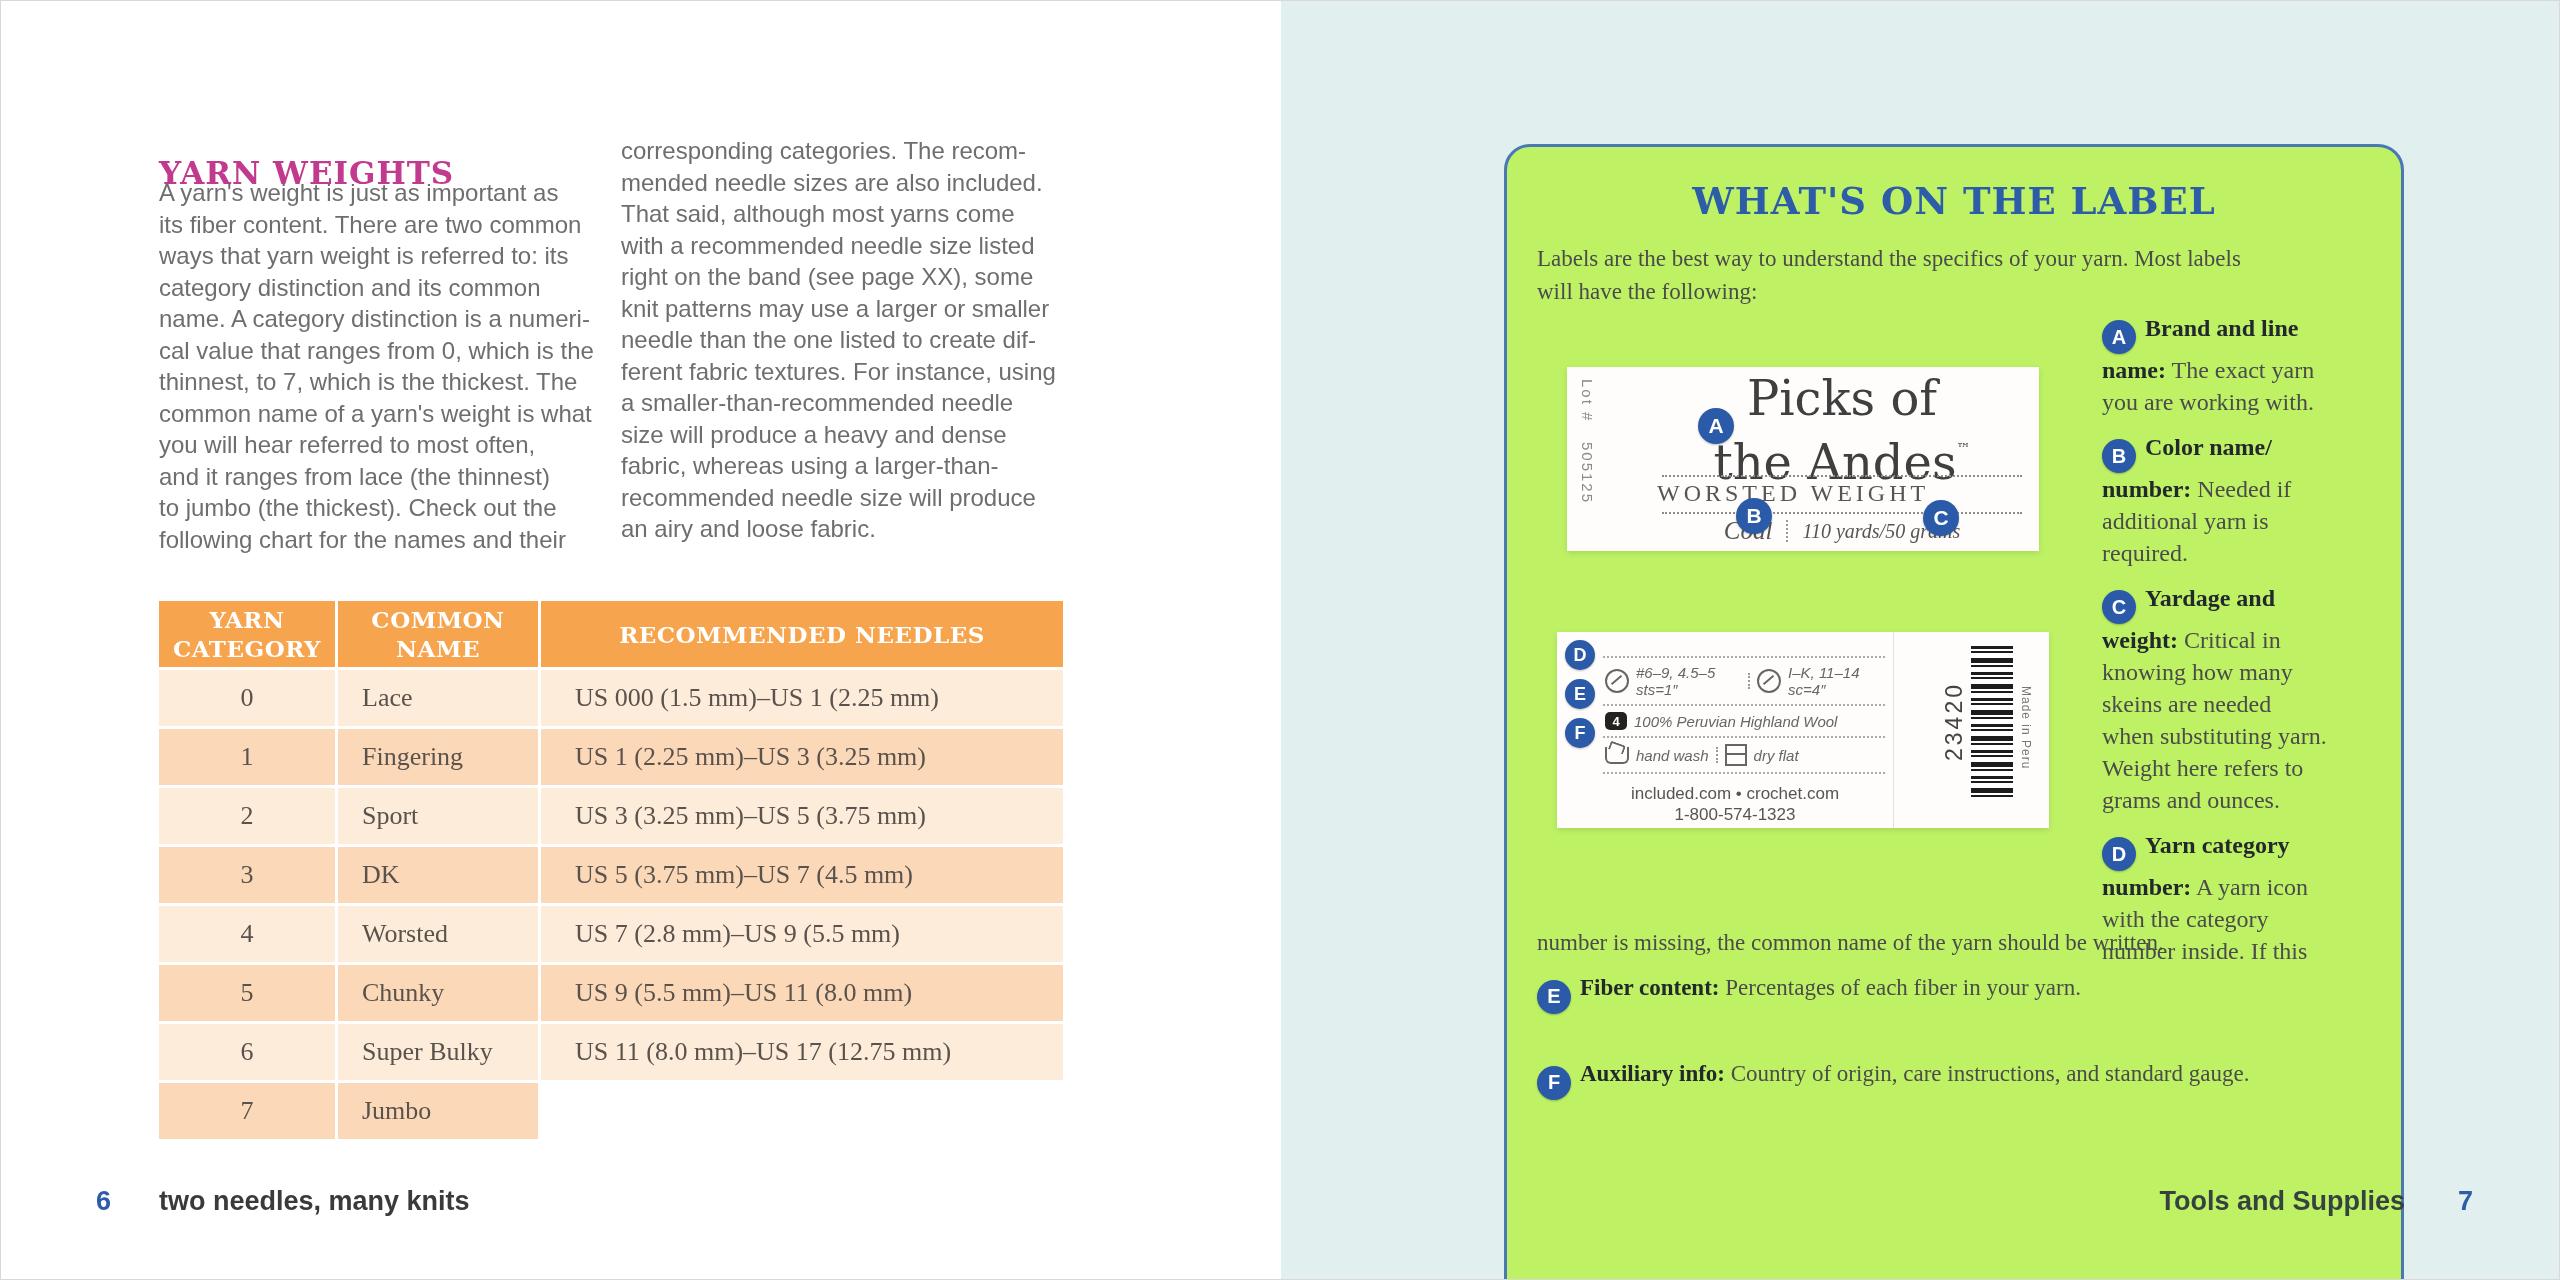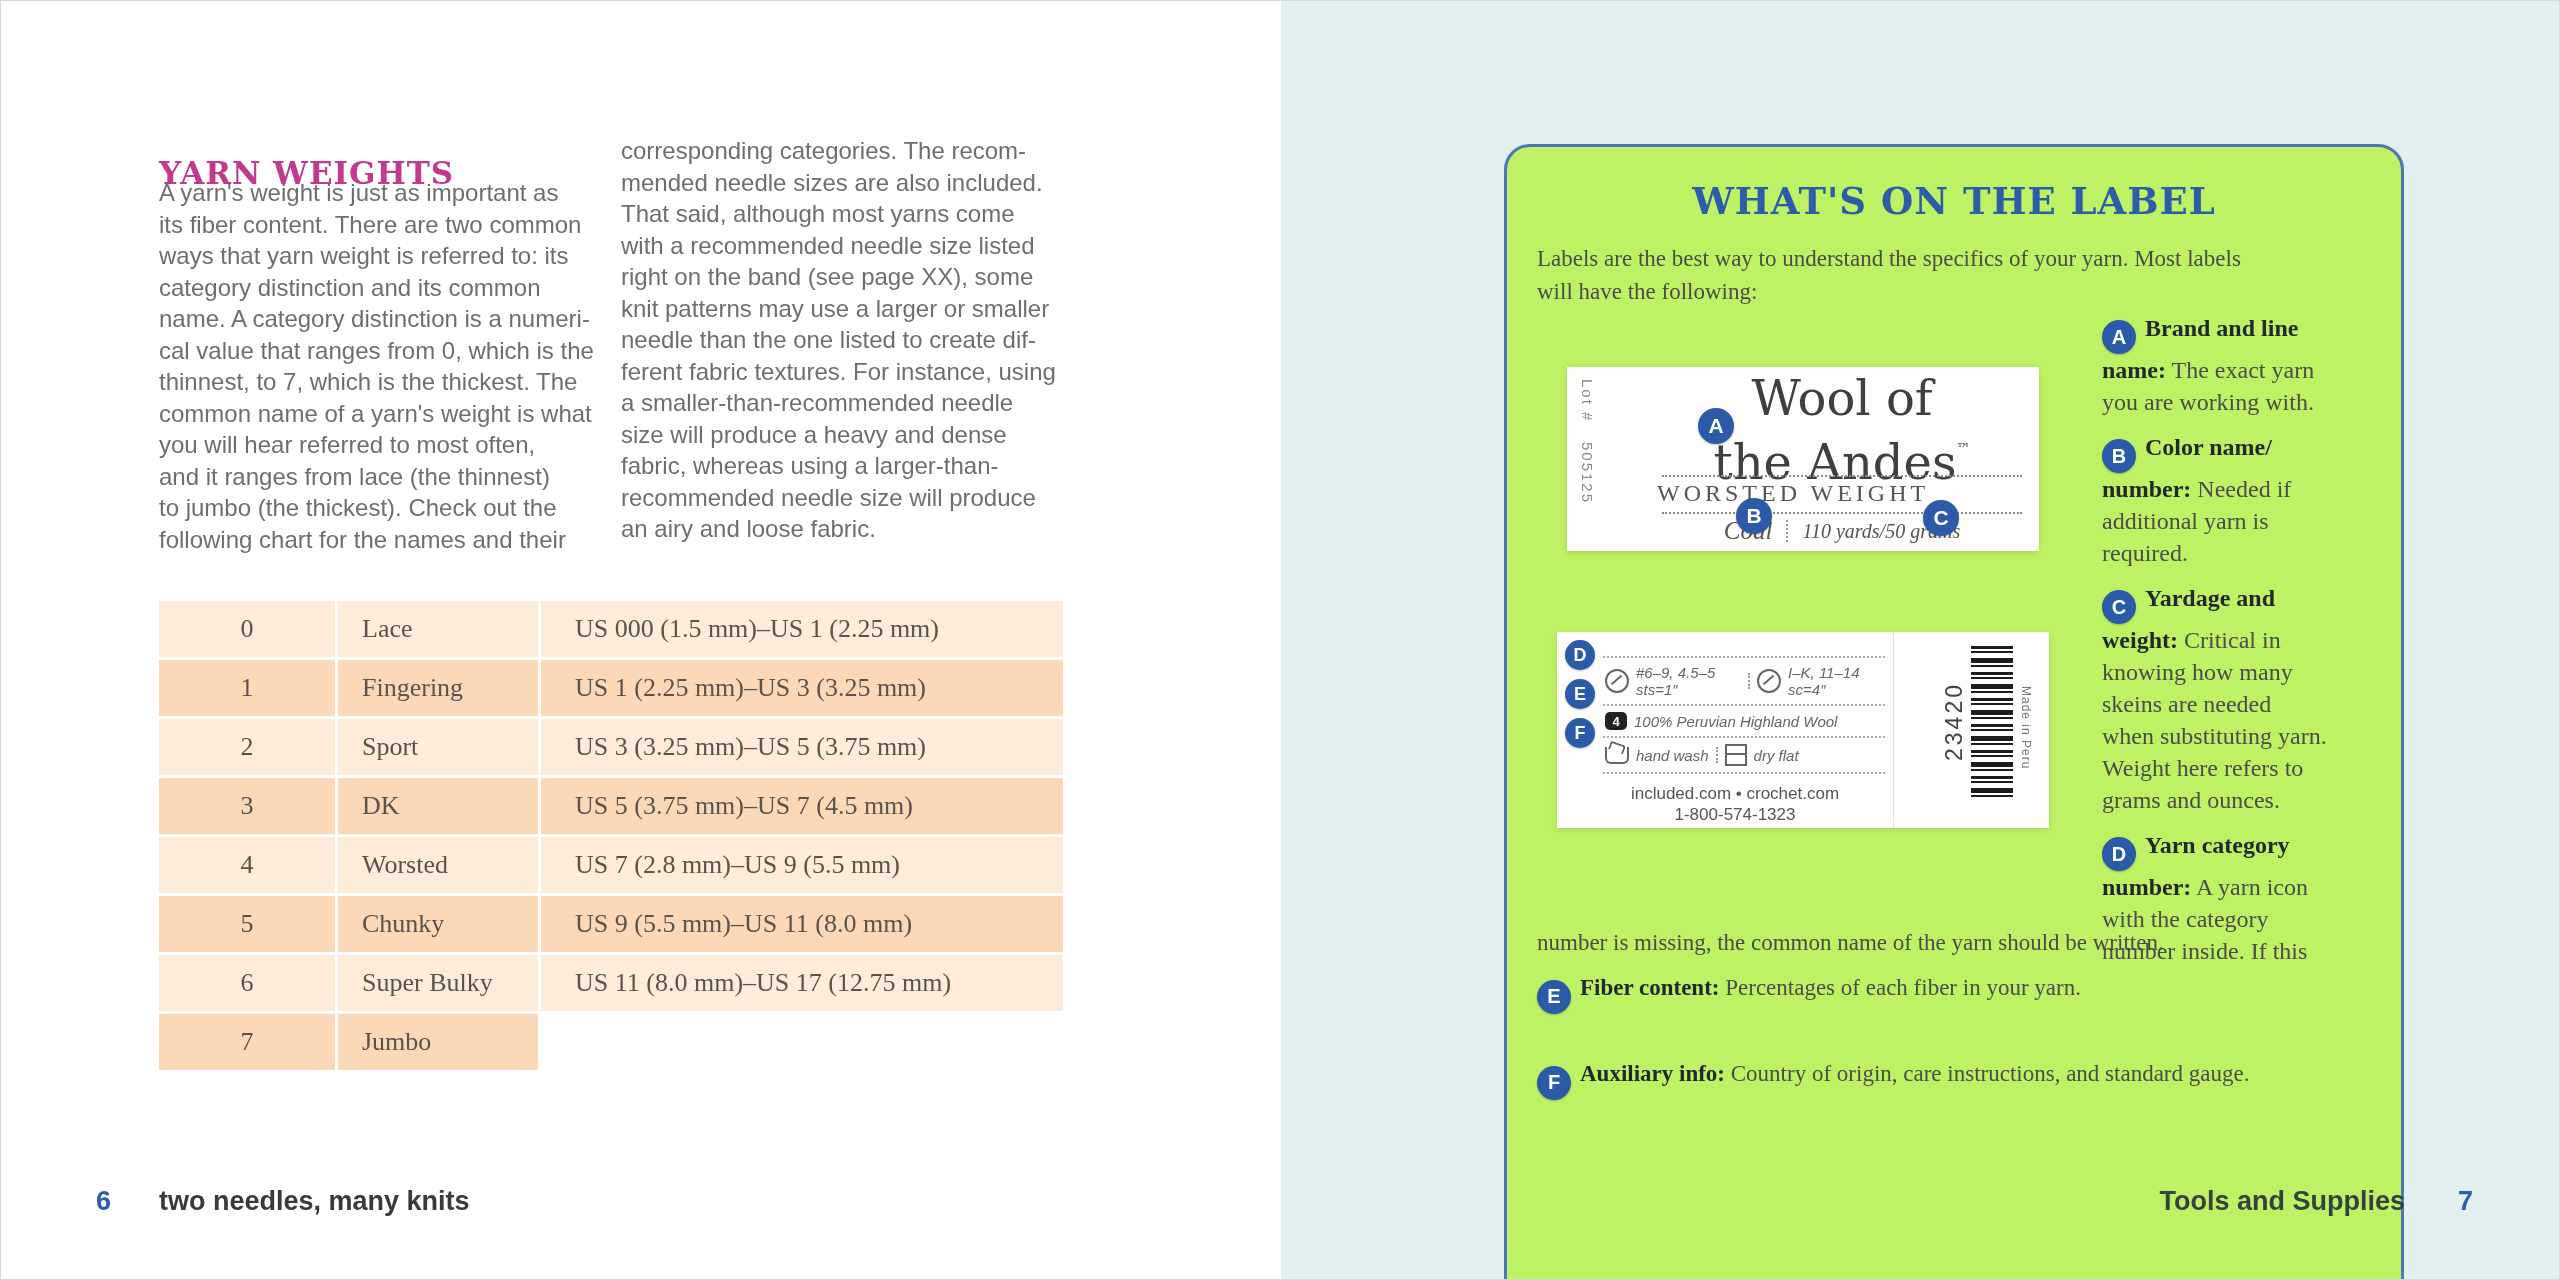--- a/index.html
+++ b/index.html
@@ -141,20 +141,27 @@
 knit patterns may use a larger or smaller
 needle than the one listed to create dif-
 ferent fabric textures. For instance, using
 a smaller-than-recommended needle
 size will produce a heavy and dense
 fabric, whereas using a larger-than-
 recommended needle size will produce
 an airy and loose fabric.</div>
 
     <div class="yarn-table">
+      <div class="tr">
+        <div class="cell c0 th">YARN
+CATEGORY</div>
+        <div class="cell c1 th">COMMON
+NAME</div>
+        <div class="cell c2 th">RECOMMENDED NEEDLES</div>
+      </div>
       <div class="tr row-a">
         <div class="cell c0 td">0</div>
         <div class="cell c1 td">Lace</div>
         <div class="cell c2 td">US 000 (1.5 mm)–US 1 (2.25 mm)</div>
       </div>
       <div class="tr row-b">
         <div class="cell c0 td">1</div>
         <div class="cell c1 td">Fingering</div>
         <div class="cell c2 td">US 1 (2.25 mm)–US 3 (3.25 mm)</div>
       </div>
@@ -201,21 +208,21 @@
       <div class="box-title slab">WHAT'S ON THE LABEL</div>
       <div class="box-intro">Labels are the best way to understand the specifics of your yarn. Most labels
 will have the following:</div>
 
       <div class="card card-top">
         <div class="lot">
           <span>Lot #</span>
           <span class="lotnum">505125</span>
         </div>
         <div class="brand-wrap">
-          <div class="brand-l1">Wool of</div>
+          <div class="brand-l1">Picks of</div>
           <div class="brand-l2"><span>the Andes</span><span class="tm">™</span></div>
         </div>
         <div class="dots dots1"></div>
         <div class="weight-text">WORSTED WEIGHT</div>
         <div class="dots dots2"></div>
         <div class="color-row">
           <span class="color-name">Coal</span>
           <span class="vdiv"></span>
           <span class="yardage">110 yards/50 grams</span>
         </div>

